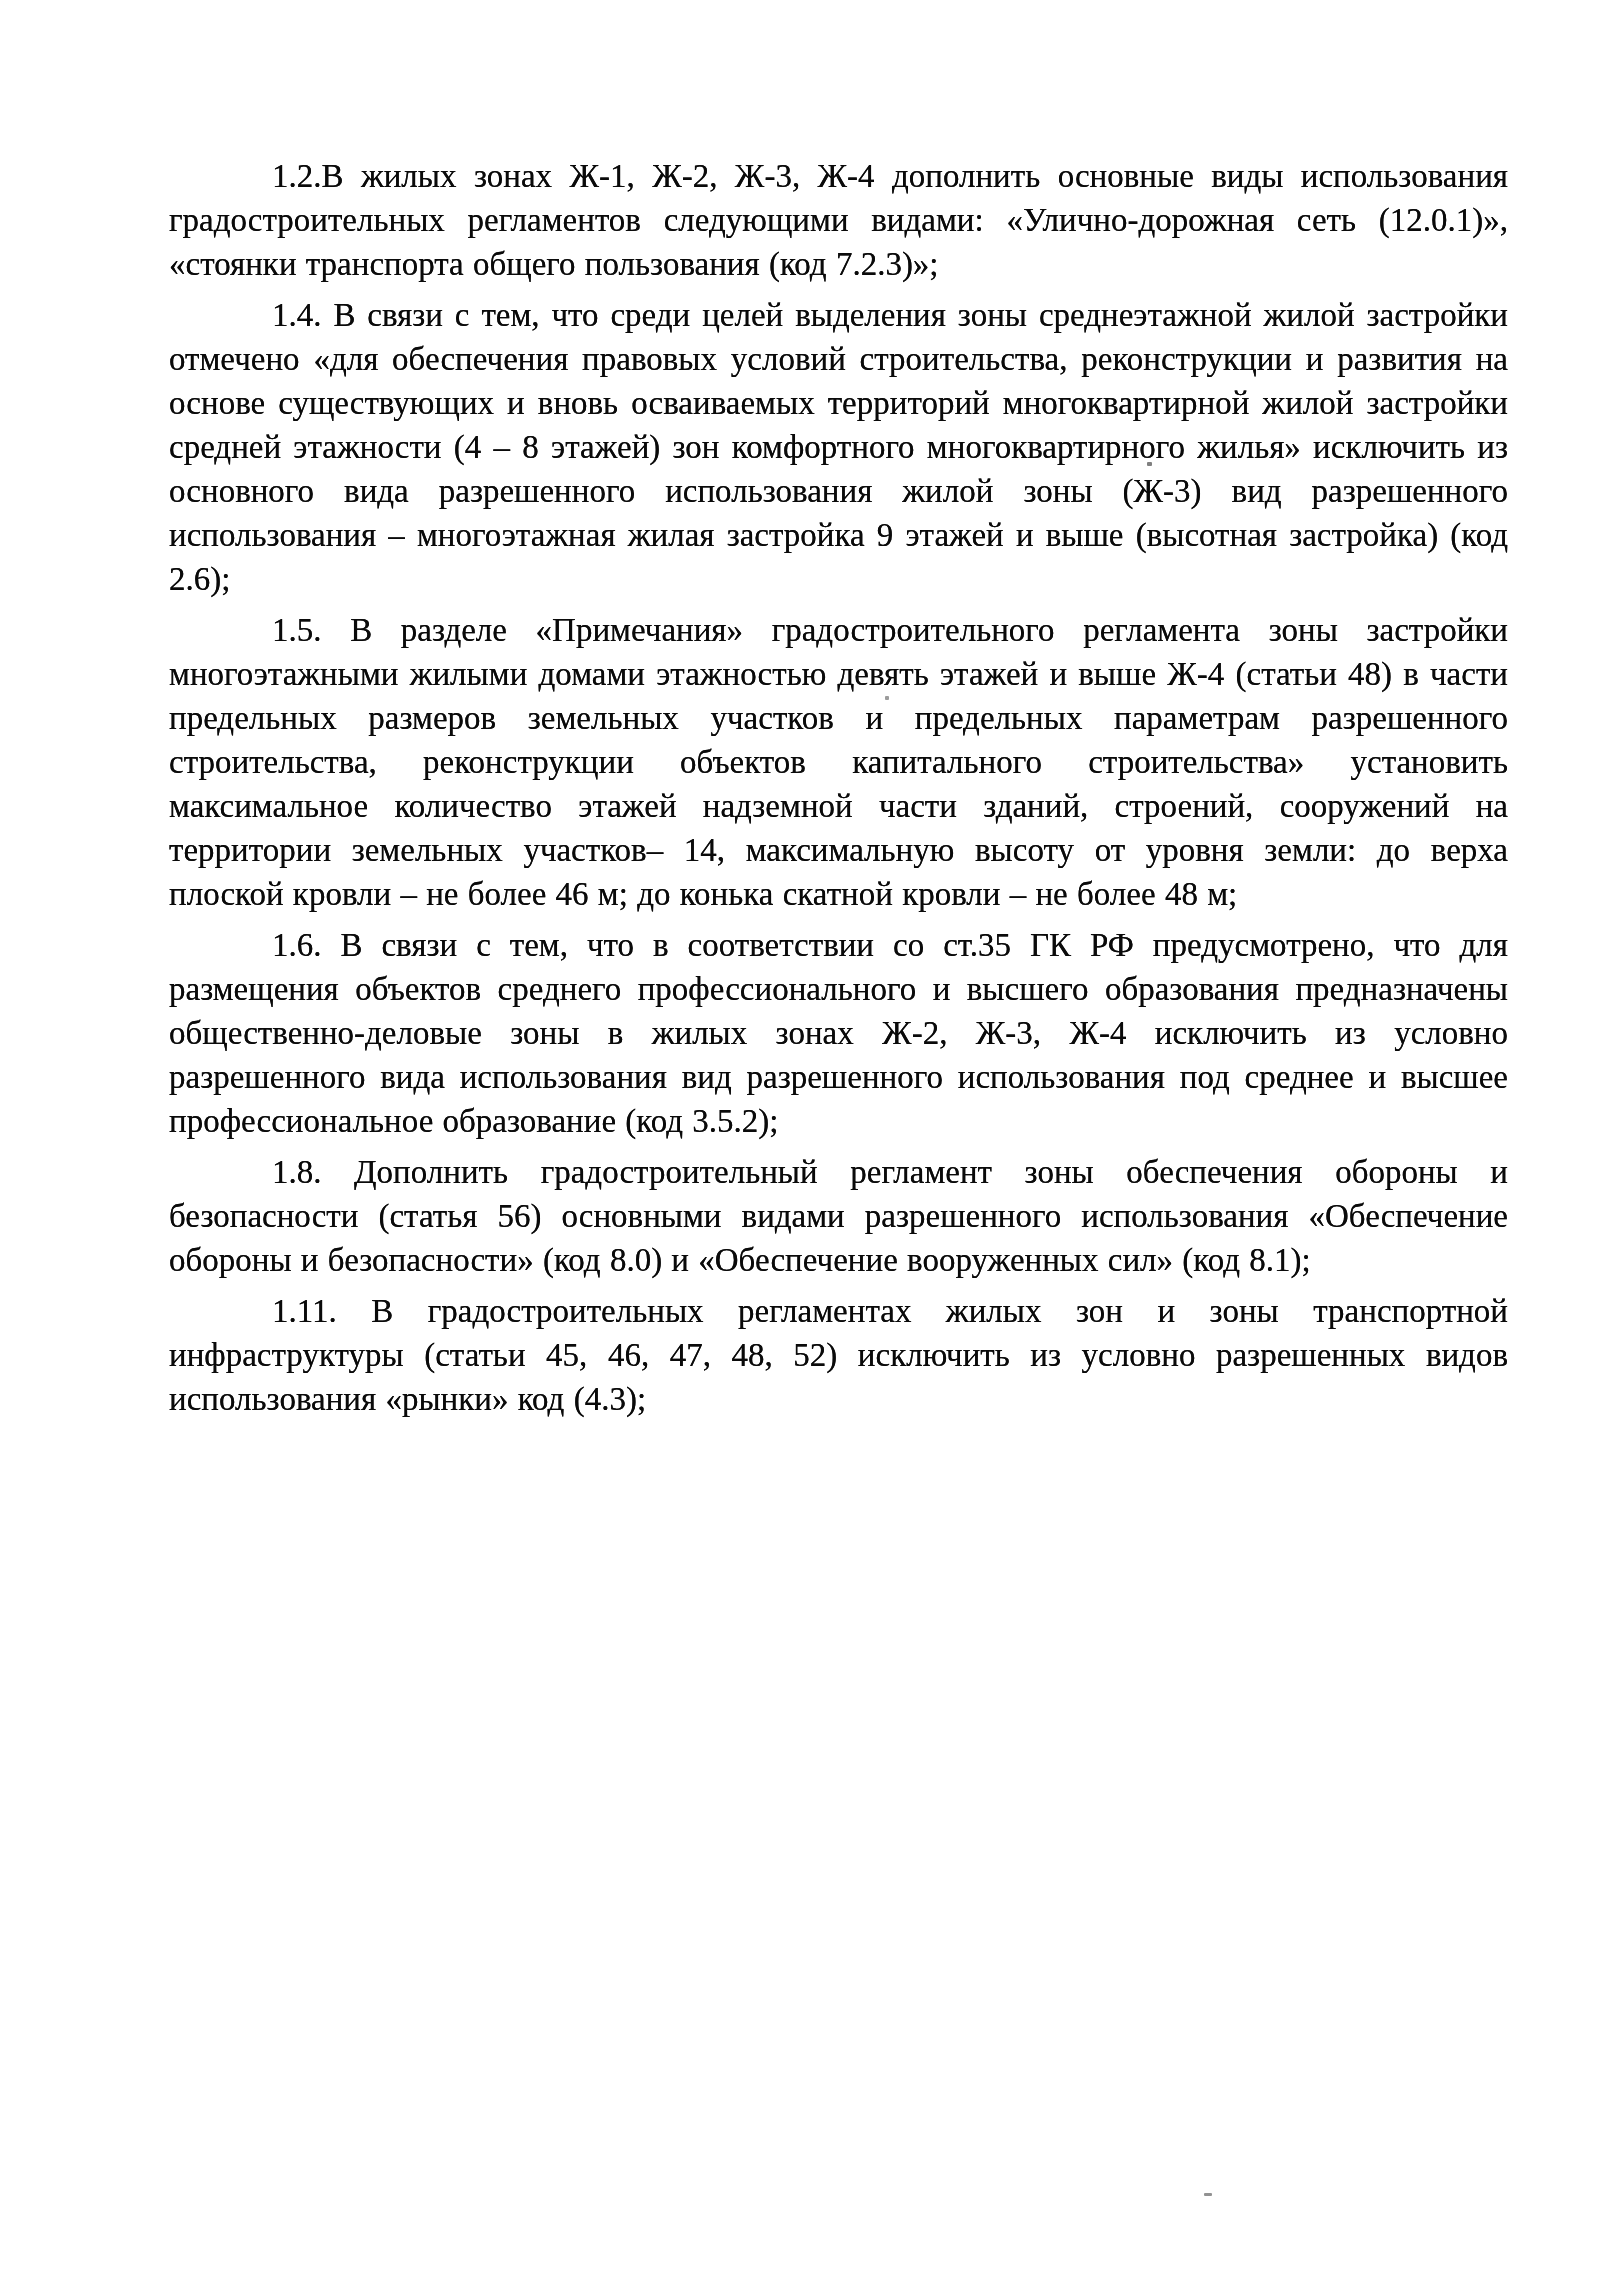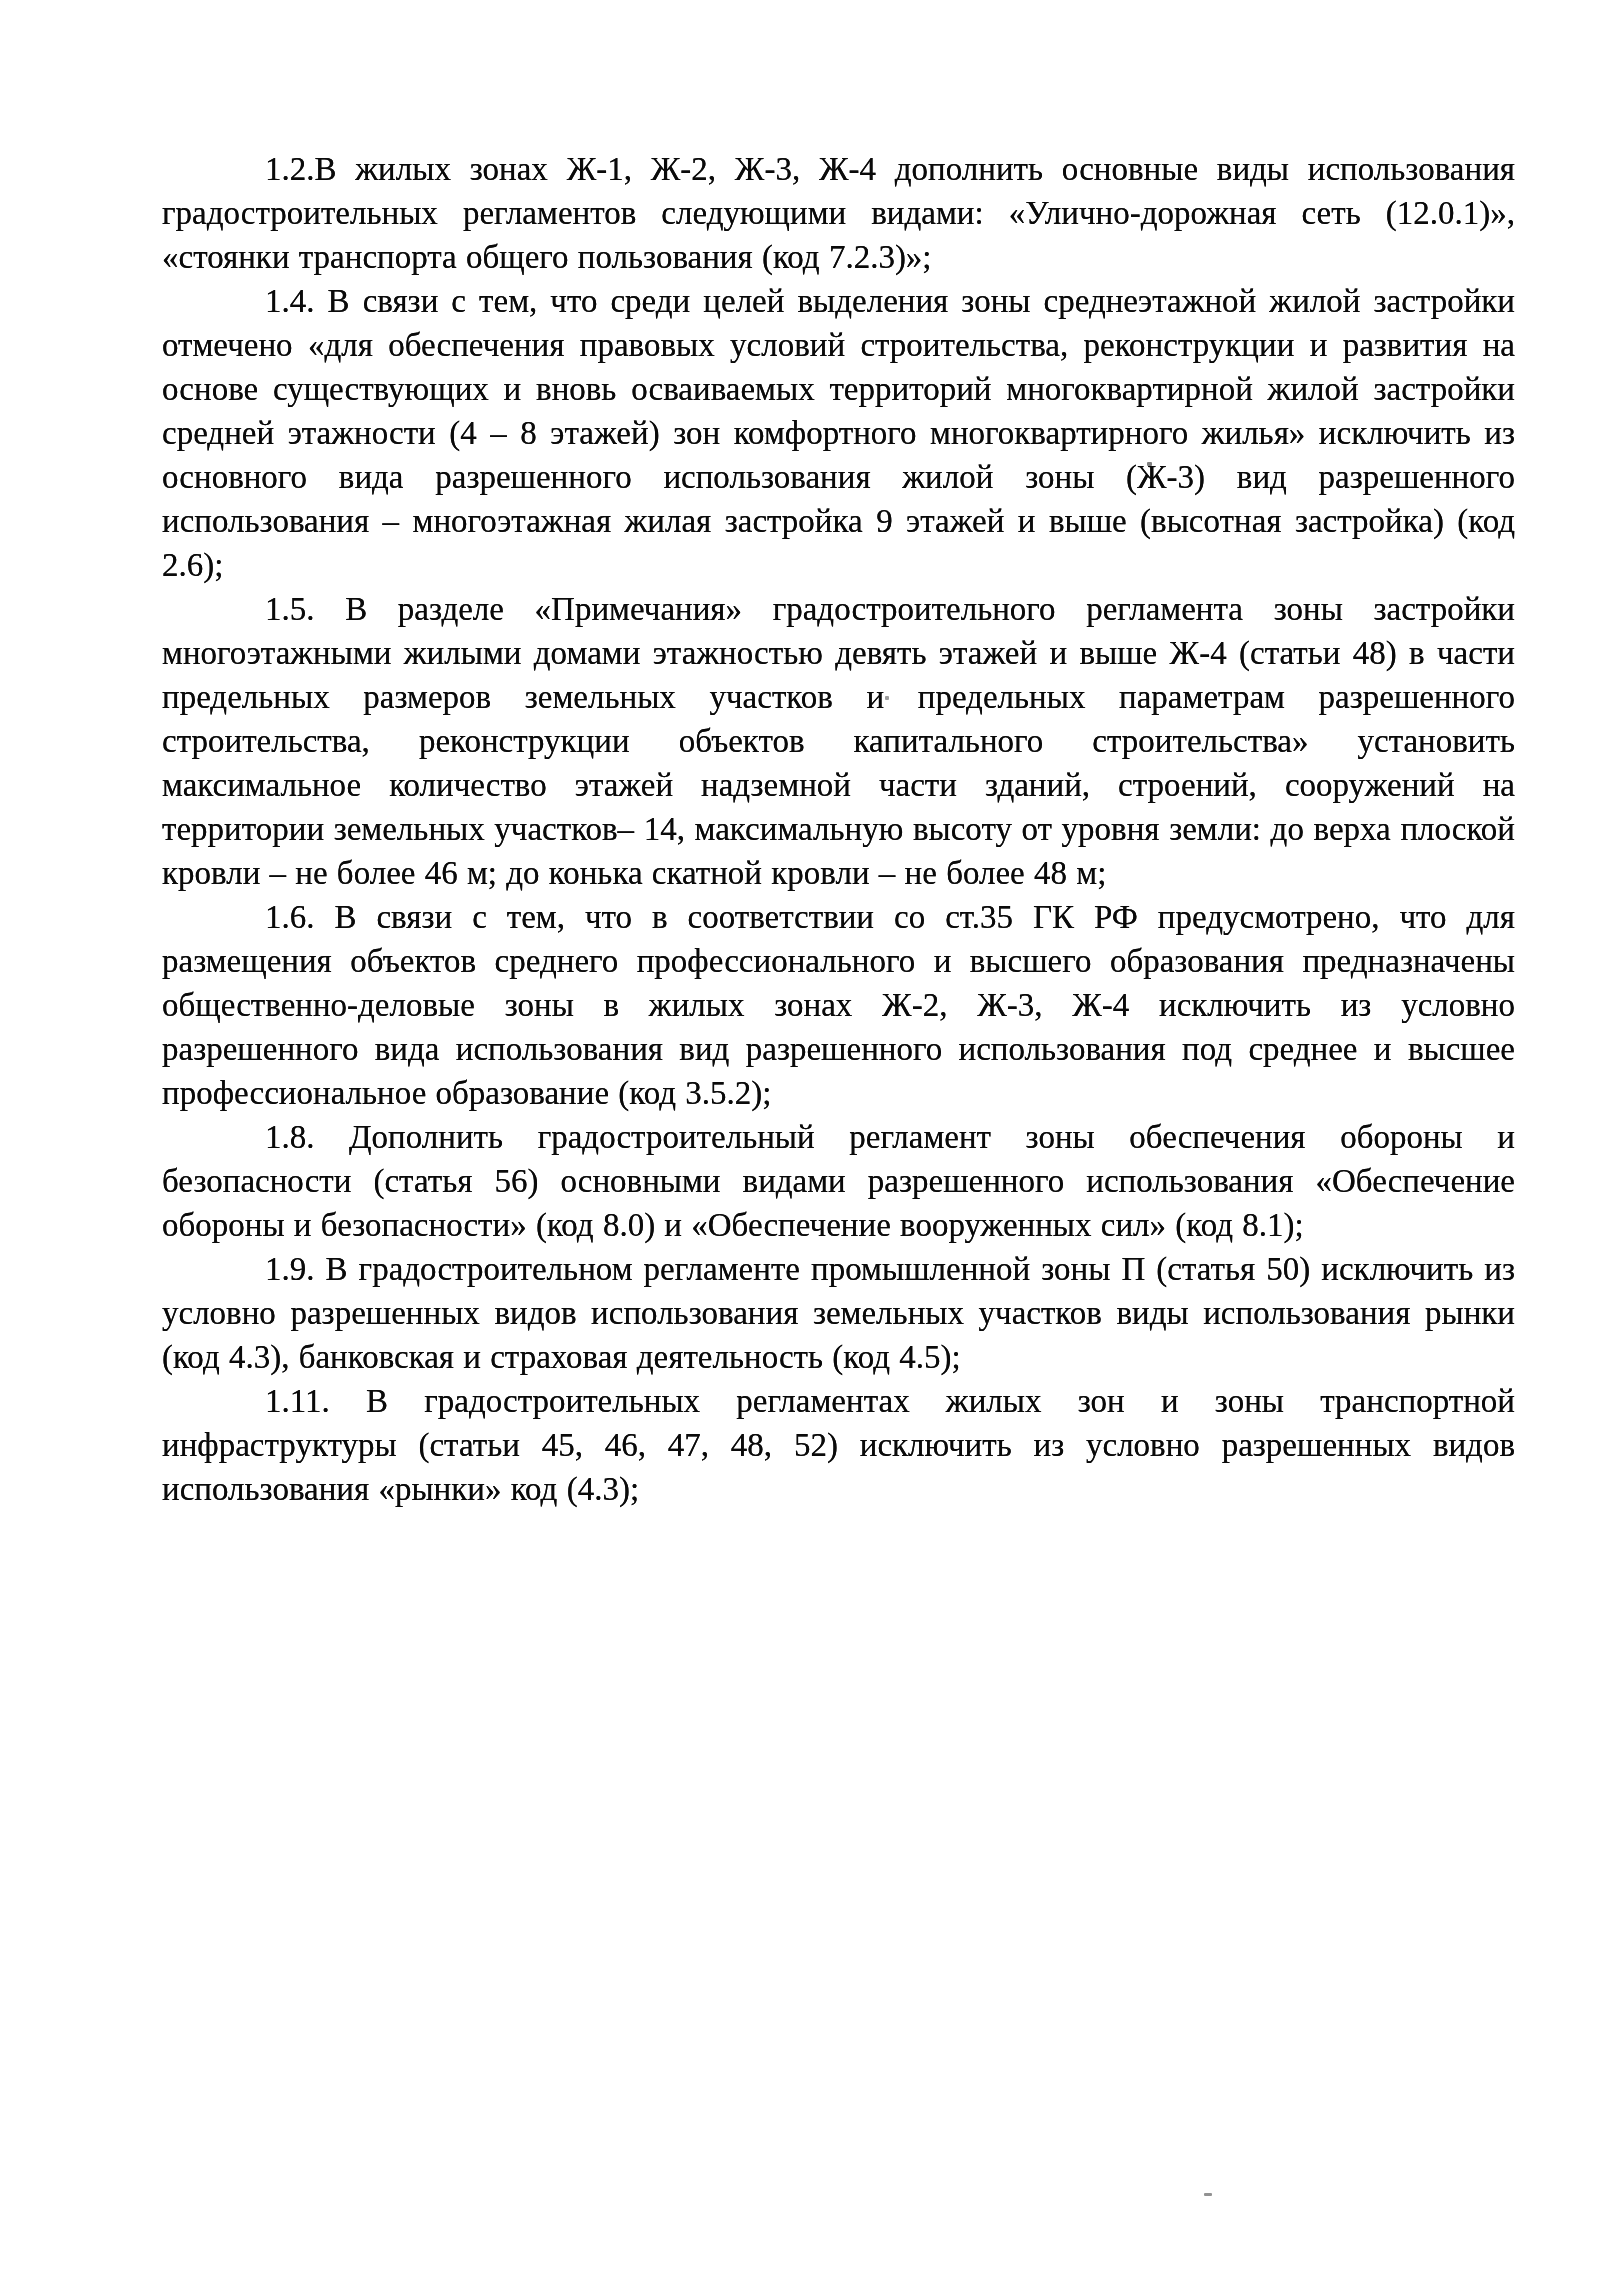--- a/index.html
+++ b/index.html
@@ -22,21 +22,21 @@
     height: 2292px;
     background: #ffffff;
   }
   .text-block {
     position: absolute;
     left: 162px;
     top: 147px;
     width: 1353px;
   }
   .para {
-    margin: 0;
+    margin: 7px;
     font-size: 33px;
     line-height: 44px;
     text-align: justify;
     text-indent: 103px;
     color: #0a0a0a;
     
     text-shadow: 0 0 0.6px rgba(0,0,0,0.85);
     word-spacing: 1px;
   }
   .speck {
@@ -51,21 +51,20 @@
 </head>
 <body>
 
 <div class="page">
   <div class="text-block">
     <p class="para">1.2.В жилых зонах Ж-1, Ж-2, Ж-3, Ж-4 дополнить основные виды использования градостроительных регламентов следующими видами: «Улично-дорожная сеть (12.0.1)», «стоянки транспорта общего пользования (код 7.2.3)»;</p>
     <p class="para">1.4. В связи с тем, что среди целей выделения зоны среднеэтажной жилой застройки отмечено «для обеспечения правовых условий строительства, реконструкции и развития на основе существующих и вновь осваиваемых территорий многоквартирной жилой застройки средней этажности (4 – 8 этажей) зон комфортного многоквартирного жилья» исключить из основного вида разрешенного использования жилой зоны (Ж-3) вид разрешенного использования – многоэтажная жилая застройка 9 этажей и выше (высотная застройка) (код 2.6);</p>
     <p class="para">1.5. В разделе «Примечания» градостроительного регламента зоны застройки многоэтажными жилыми домами этажностью девять этажей и выше Ж-4 (статьи 48) в части предельных размеров земельных участков и предельных параметрам разрешенного строительства, реконструкции объектов капитального строительства» установить максимальное количество этажей надземной части зданий, строений, сооружений на территории земельных участков– 14, максимальную высоту от уровня земли: до верха плоской кровли – не более 46 м; до конька скатной кровли – не более 48 м;</p>
     <p class="para">1.6. В связи с тем, что в соответствии со ст.35 ГК РФ предусмотрено, что для размещения объектов среднего профессионального и высшего образования предназначены общественно-деловые зоны в жилых зонах Ж-2, Ж-3, Ж-4 исключить из условно разрешенного вида использования вид разрешенного использования под среднее и высшее профессиональное образование (код 3.5.2);</p>
     <p class="para">1.8. Дополнить градостроительный регламент зоны обеспечения обороны и безопасности (статья 56) основными видами разрешенного использования «Обеспечение обороны и безопасности» (код 8.0) и «Обеспечение вооруженных сил» (код 8.1);</p>
-    <p class="para">1.9. В градостроительном регламенте промышленной зоны П (статья 50) исключить из условно разрешенных видов использования земельных участков виды использования рынки (код 4.3), банковская и страховая деятельность (код 4.5);</p>
     <p class="para">1.11. В градостроительных регламентах жилых зон и зоны транспортной инфраструктуры (статьи 45, 46, 47, 48, 52) исключить из условно разрешенных видов использования «рынки» код (4.3);</p>
   </div>
 
   <div class="speck speck-1"></div>
   <div class="speck speck-2"></div>
   <div class="speck speck-3"></div>
 </div>
 
 
 </body></html>

